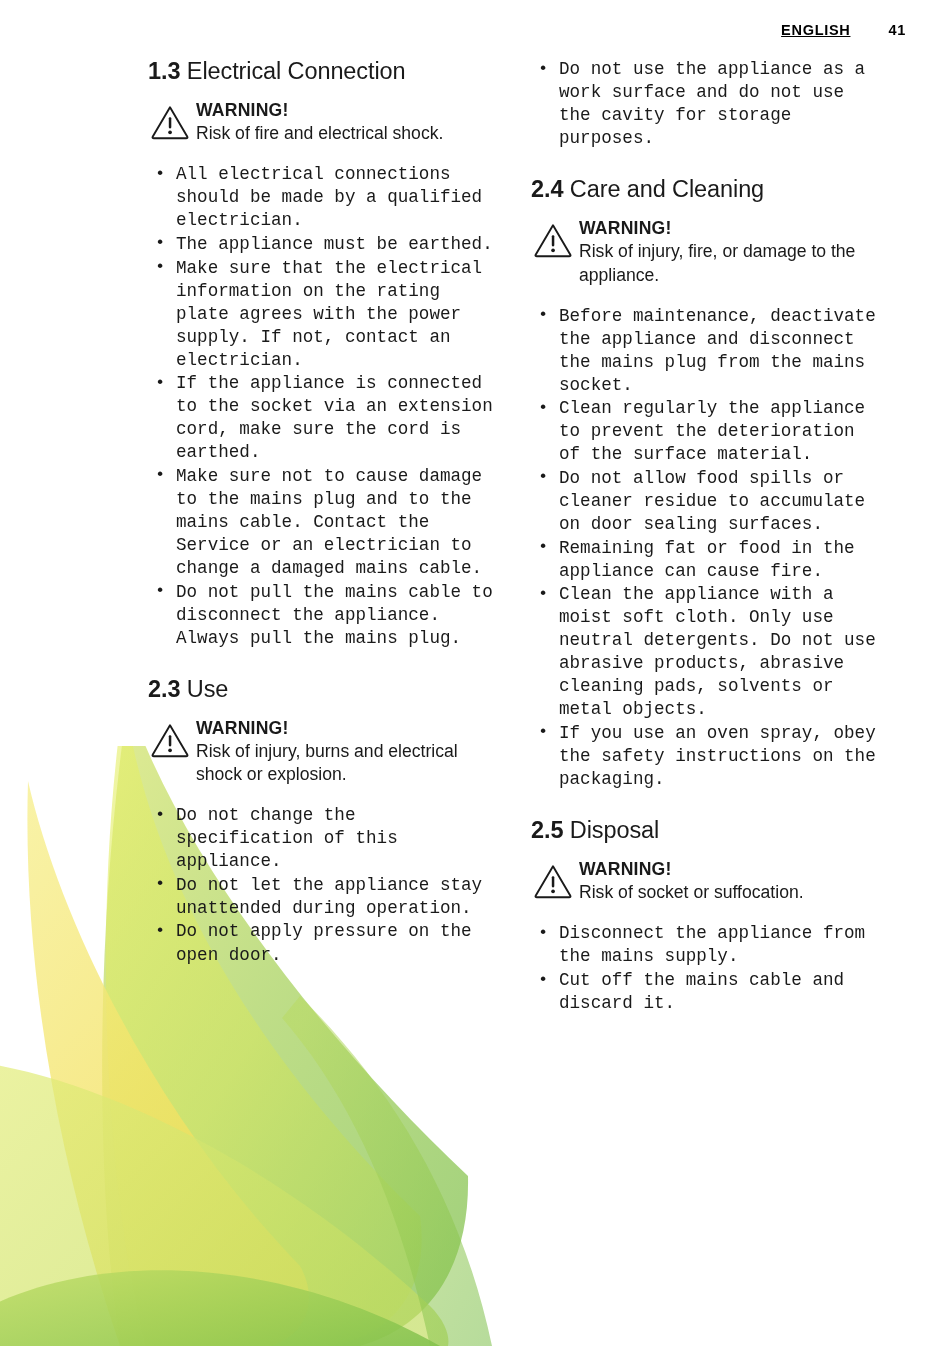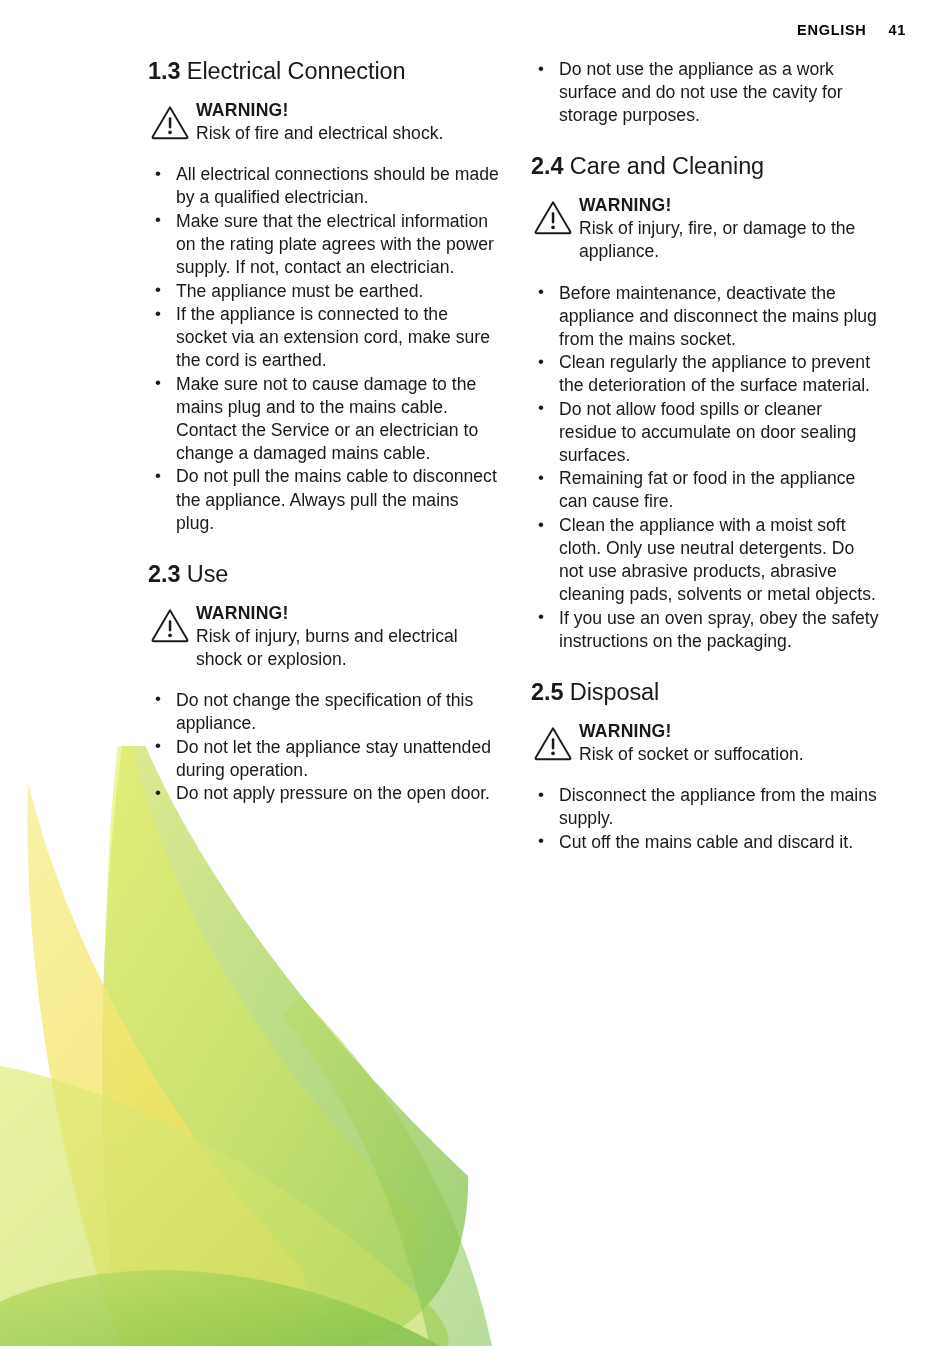--- a/index.html
+++ b/index.html
@@ -35,21 +35,21 @@
   .page-header {
     position: absolute;
     top: 22px;
     right: 44px;
     font-size: 14.5px;
     font-weight: bold;
     letter-spacing: 0.7px;
     color: #000000;
     z-index: 5;
   }
-  .page-header .hdr-lang { margin-right: 22px; }
+  .page-header .hdr-lang { margin-right: 38px; text-decoration: underline; }
 
   
   .columns {
     position: absolute;
     top: 58px;
     left: 0;
     width: 950px;
     z-index: 4;
   }
   .col {
@@ -97,20 +97,21 @@
     font-weight: bold;
     letter-spacing: 0.2px;
   }
   .warn-text { font-weight: normal; }
 
   
   ul.bullets {
     list-style: none;
     margin: 0 0 4px 0;
     padding: 0;
+    font-family: Liberation Mono, monospace;
   }
   ul.bullets li {
     position: relative;
     padding-left: 28px;
     margin: 0 0 0.5px 0;
     font-size: 17.6px;
     line-height: 1.31;
     color: #1a1a1a;
   }
   ul.bullets li::before {
@@ -150,22 +151,22 @@
           </svg>
         </div>
         <div class="warn-body">
           <div class="warn-title">WARNING!</div>
           <div class="warn-text">Risk of fire and electrical shock.</div>
         </div>
       </div>
 
       <ul class="bullets">
         <li>All electrical connections should be made by a qualified electrician.</li>
+        <li>The appliance must be earthed.</li>
         <li>Make sure that the electrical information on the rating plate agrees with the power supply. If not, contact an electrician.</li>
-        <li>The appliance must be earthed.</li>
         <li>If the appliance is connected to the socket via an extension cord, make sure the cord is earthed.</li>
         <li>Make sure not to cause damage to the mains plug and to the mains cable. Contact the Service or an electrician to change a damaged mains cable.</li>
         <li>Do not pull the mains cable to disconnect the appliance. Always pull the mains plug.</li>
       </ul>
 
       <h2 class="section-title spaced-top">
         <span class="num">2.3</span>
         <span class="name">Use</span>
       </h2>
 

